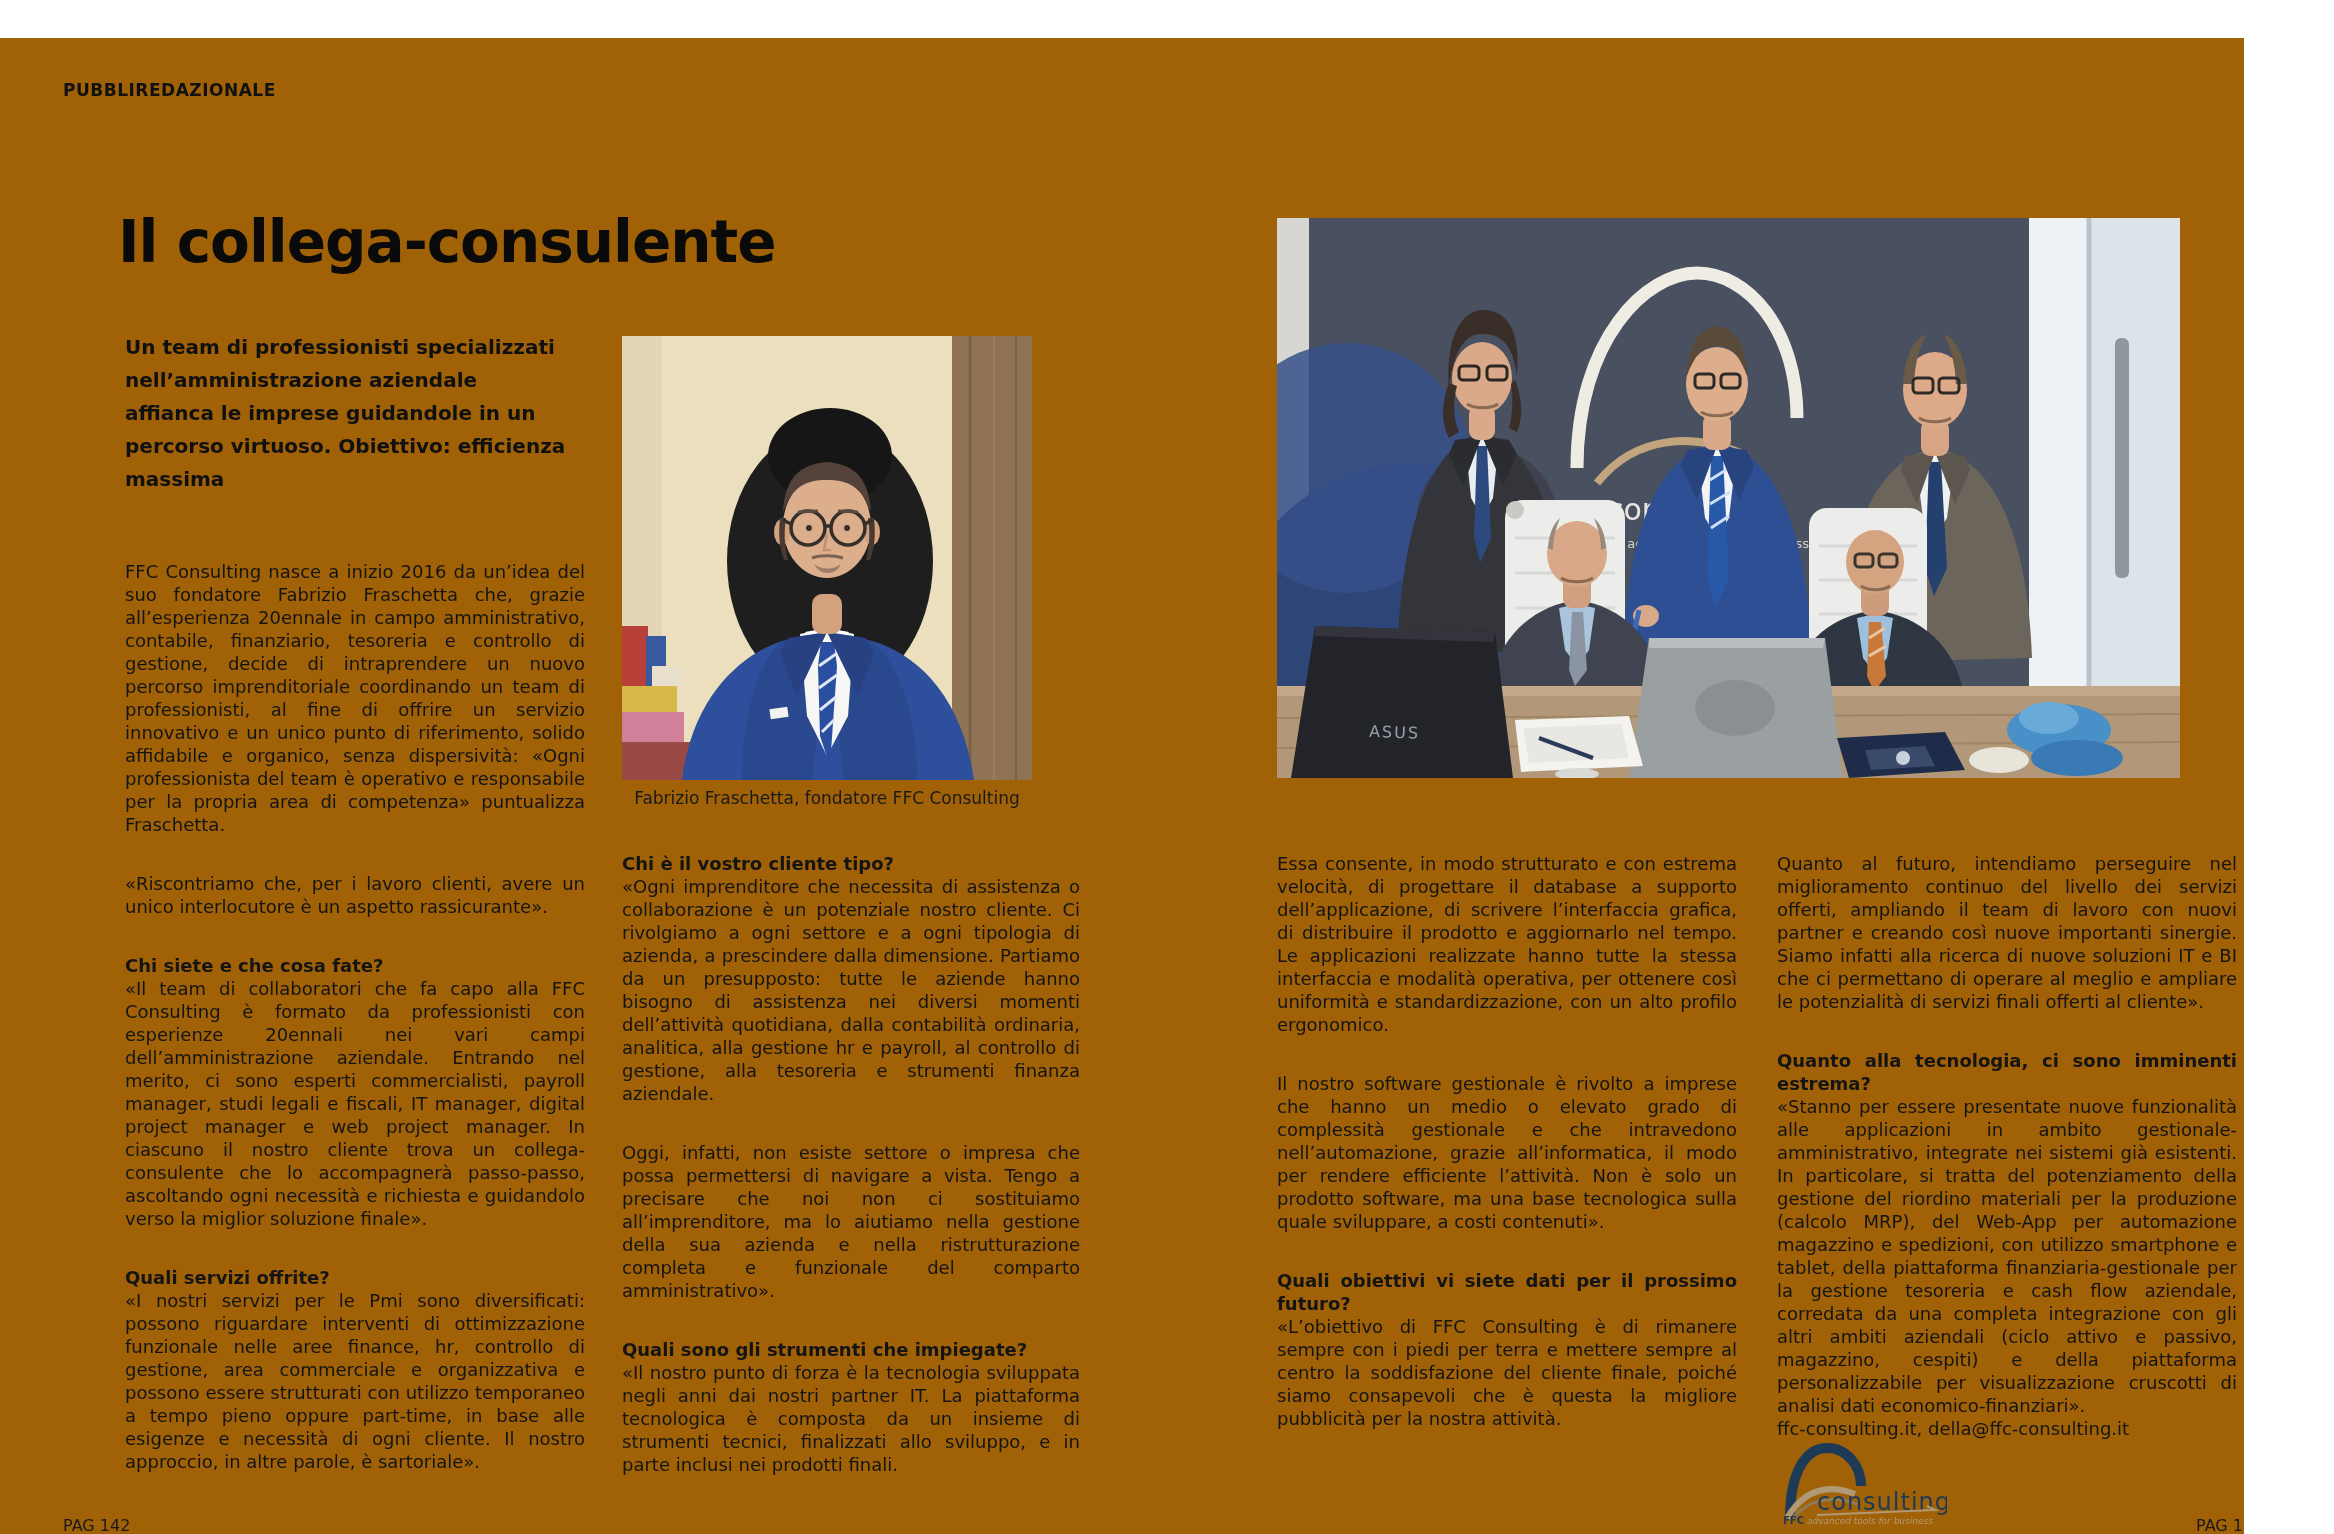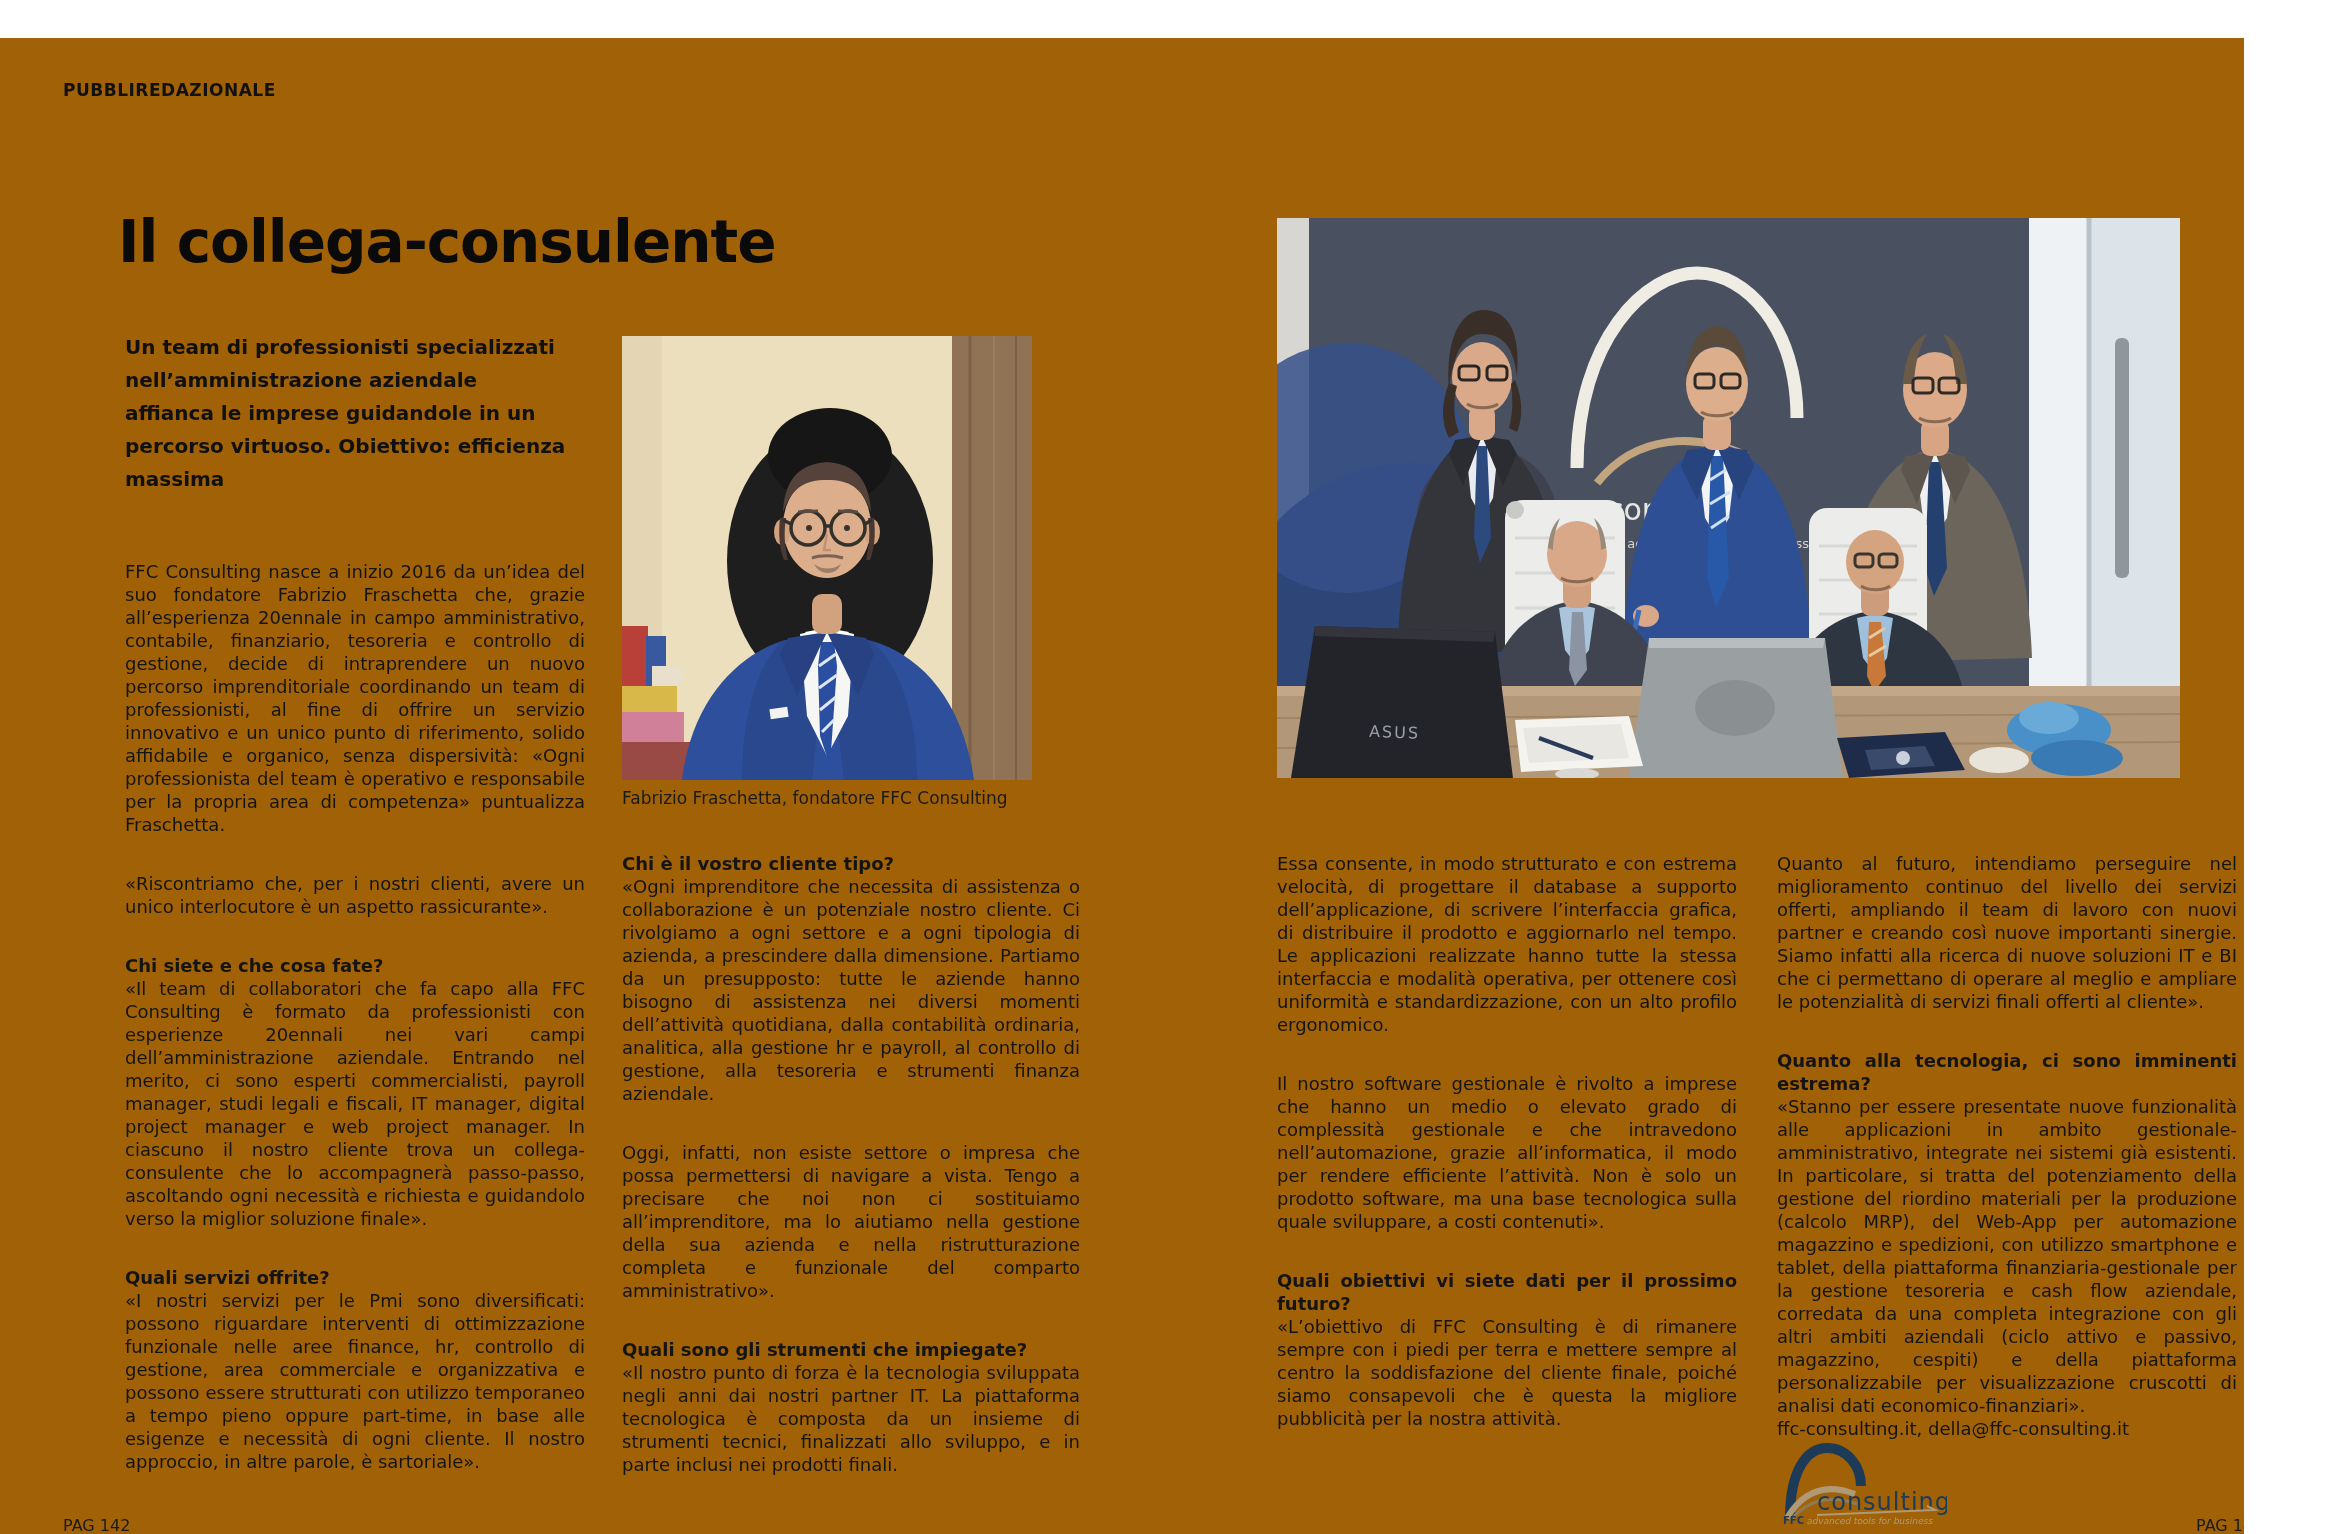--- a/index.html
+++ b/index.html
@@ -8,39 +8,39 @@
     font-family:"DejaVu Sans", sans-serif;color:#141414;margin-top:38px;
   }
   .abs{position:absolute;}
   .kicker{font-size:17px;font-weight:bold;letter-spacing:.5px;color:#111;}
   .title{font-size:58px;font-weight:bold;letter-spacing:-1px;color:#0a0a0a;white-space:nowrap;}
   .standfirst{font-size:20px;line-height:33px;font-weight:bold;color:#101010;}
   .col{width:460px;font-size:18px;line-height:23px;text-align:justify;hyphens:auto;-webkit-hyphens:auto;}
   .col p{margin:0 0 36px 0;}
   .col p.h{font-weight:bold;margin:0;text-align:justify;}
   .col p.tight{margin:0;}
-  .caption{font-size:17px;color:#1a1a1a;text-align:left;}
+  .caption{font-size:17px;color:#1a1a1a;text-align:center;}
   .pagenum{font-size:16px;color:#1a1a1a;}
   .photo-frame{display:block;}
   svg text{font-family:"DejaVu Sans", sans-serif;}
 </style>
 </head>
 <body>
 
 <div id="spread">
 
   <div class="abs kicker" style="left:63px;top:42px;">PUBBLIREDAZIONALE</div>
 
   <div class="abs title" style="left:118px;top:170px;">Il collega-consulente</div>
 
   <div class="abs standfirst" style="left:125px;top:293px;width:445px;">Un team di professionisti specializzati nell’amministrazione aziendale affianca le imprese guidandole in un percorso virtuoso. Obiettivo: efficienza massima</div>
 
   <div class="abs col" style="left:125px;top:522px;">
     <p>FFC Consulting nasce a inizio 2016 da un’idea del suo fondatore Fabrizio Fraschetta che, grazie all’esperienza 20ennale in campo amministrativo, contabile, finanziario, tesoreria e controllo di gestione, decide di intraprendere un nuovo percorso imprenditoriale coordinando un team di professionisti, al fine di offrire un servizio innovativo e un unico punto di riferimento, solido affidabile e organico, senza dispersività: «Ogni professionista del team è operativo e responsabile per la propria area di competenza» puntualizza Fraschetta.</p>
-    <p>«Riscontriamo che, per i nostri clienti, avere un unico interlocutore è un aspetto rassicurante».</p>
+    <p>«Riscontriamo che, per i lavoro clienti, avere un unico interlocutore è un aspetto rassicurante».</p>
     <p class="h">Chi siete e che cosa fate?</p>
     <p>«Il team di collaboratori che fa capo alla FFC Consulting è formato da professionisti con esperienze 20ennali nei vari campi dell’amministrazione aziendale. Entrando nel merito, ci sono esperti commercialisti, payroll manager, studi legali e fiscali, IT manager, digital project manager e web project manager. In ciascuno il nostro cliente trova un collega-consulente che lo accompagnerà passo-passo, ascoltando ogni necessità e richiesta e guidandolo verso la miglior soluzione finale».</p>
     <p class="h">Quali servizi offrite?</p>
     <p>«I nostri servizi per le Pmi sono diversificati: possono riguardare interventi di ottimizzazione funzionale nelle aree finance, hr, controllo di gestione, area commerciale e organizzativa e possono essere strutturati con utilizzo temporaneo a tempo pieno oppure part-time, in base alle esigenze e necessità di ogni cliente. Il nostro approccio, in altre parole, è sartoriale».</p>
   </div>
 
   <div class="abs" style="left:622px;top:298px;width:410px;height:444px;">
     <svg class="photo-frame" width="410" height="444" viewBox="0 0 410 444">
 
       <rect x="0" y="0" width="410" height="444" fill="#ecdfbe"></rect>

